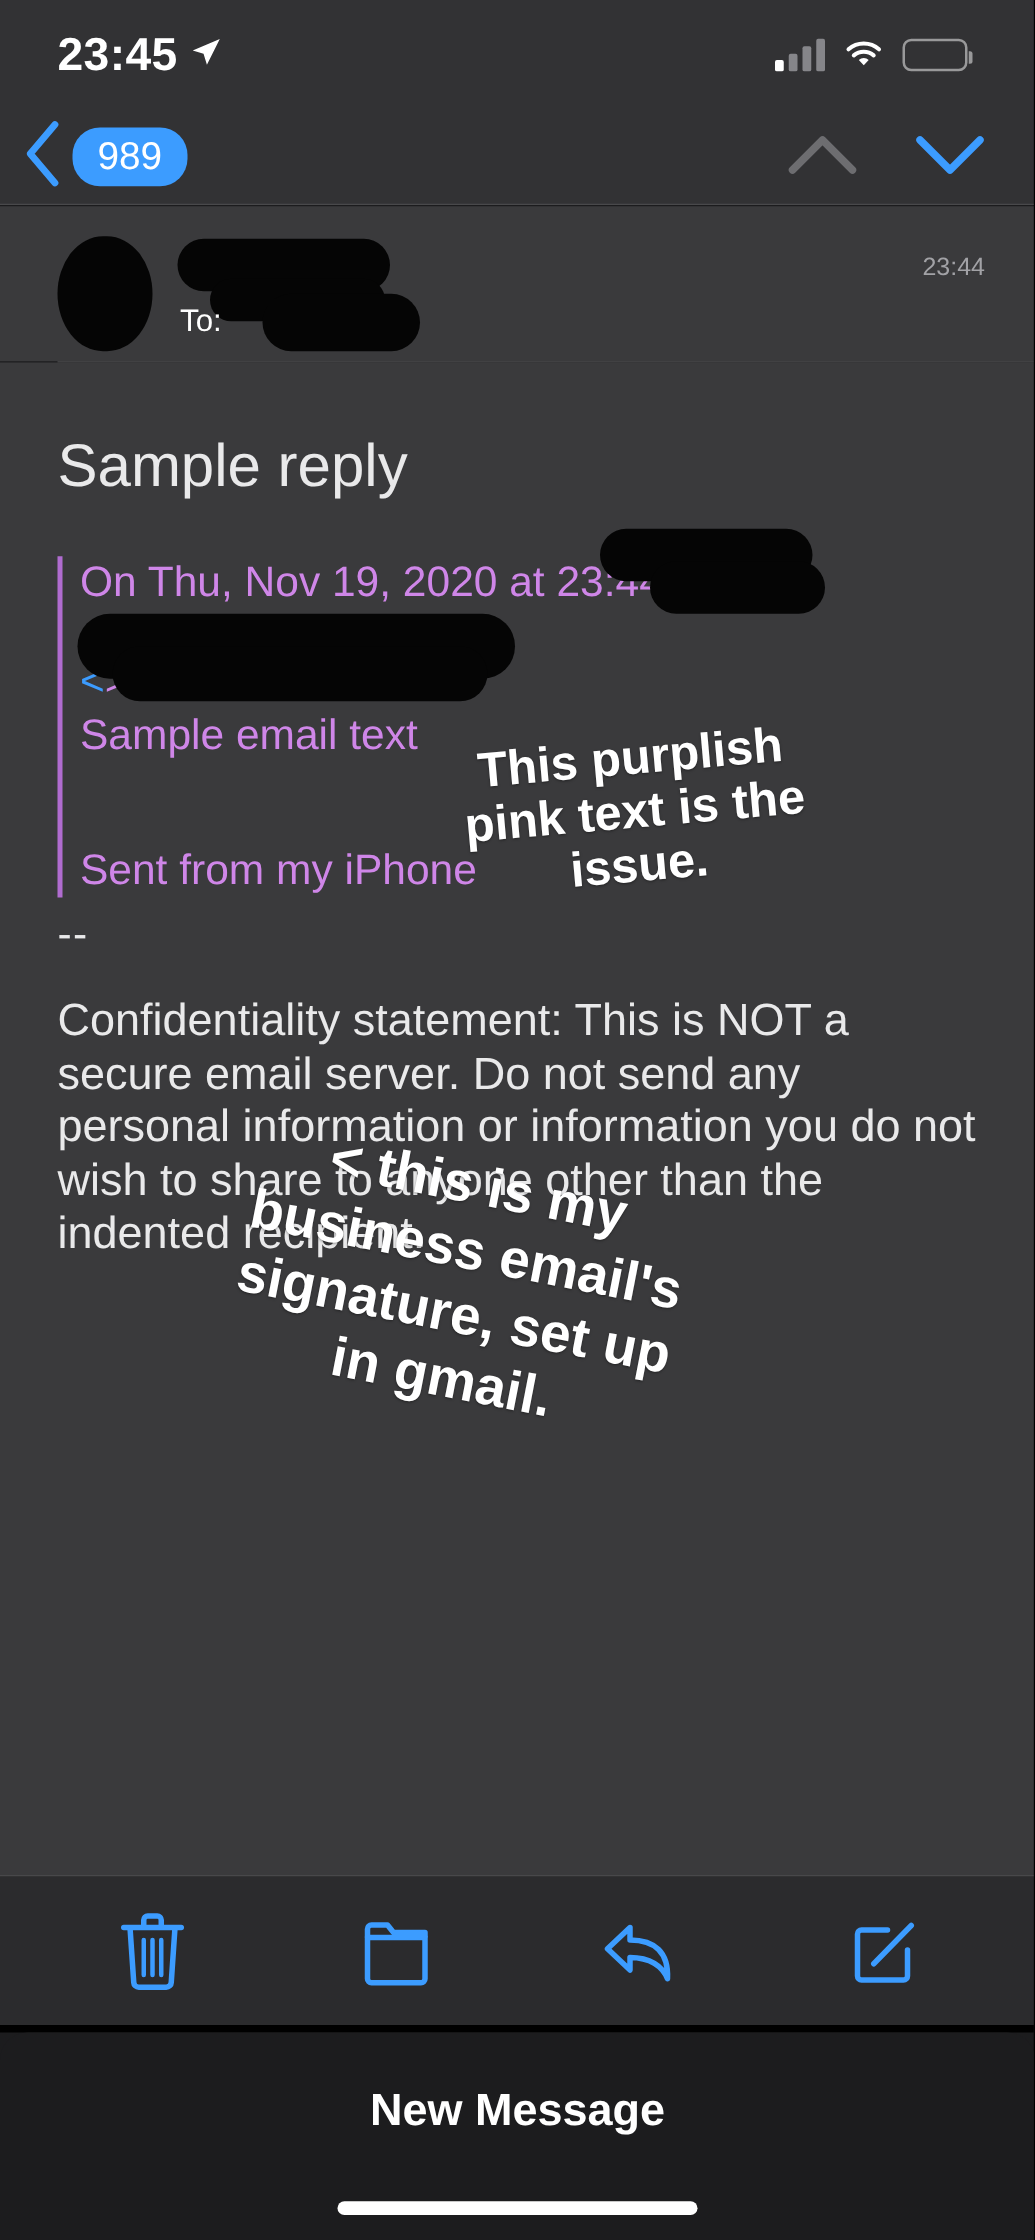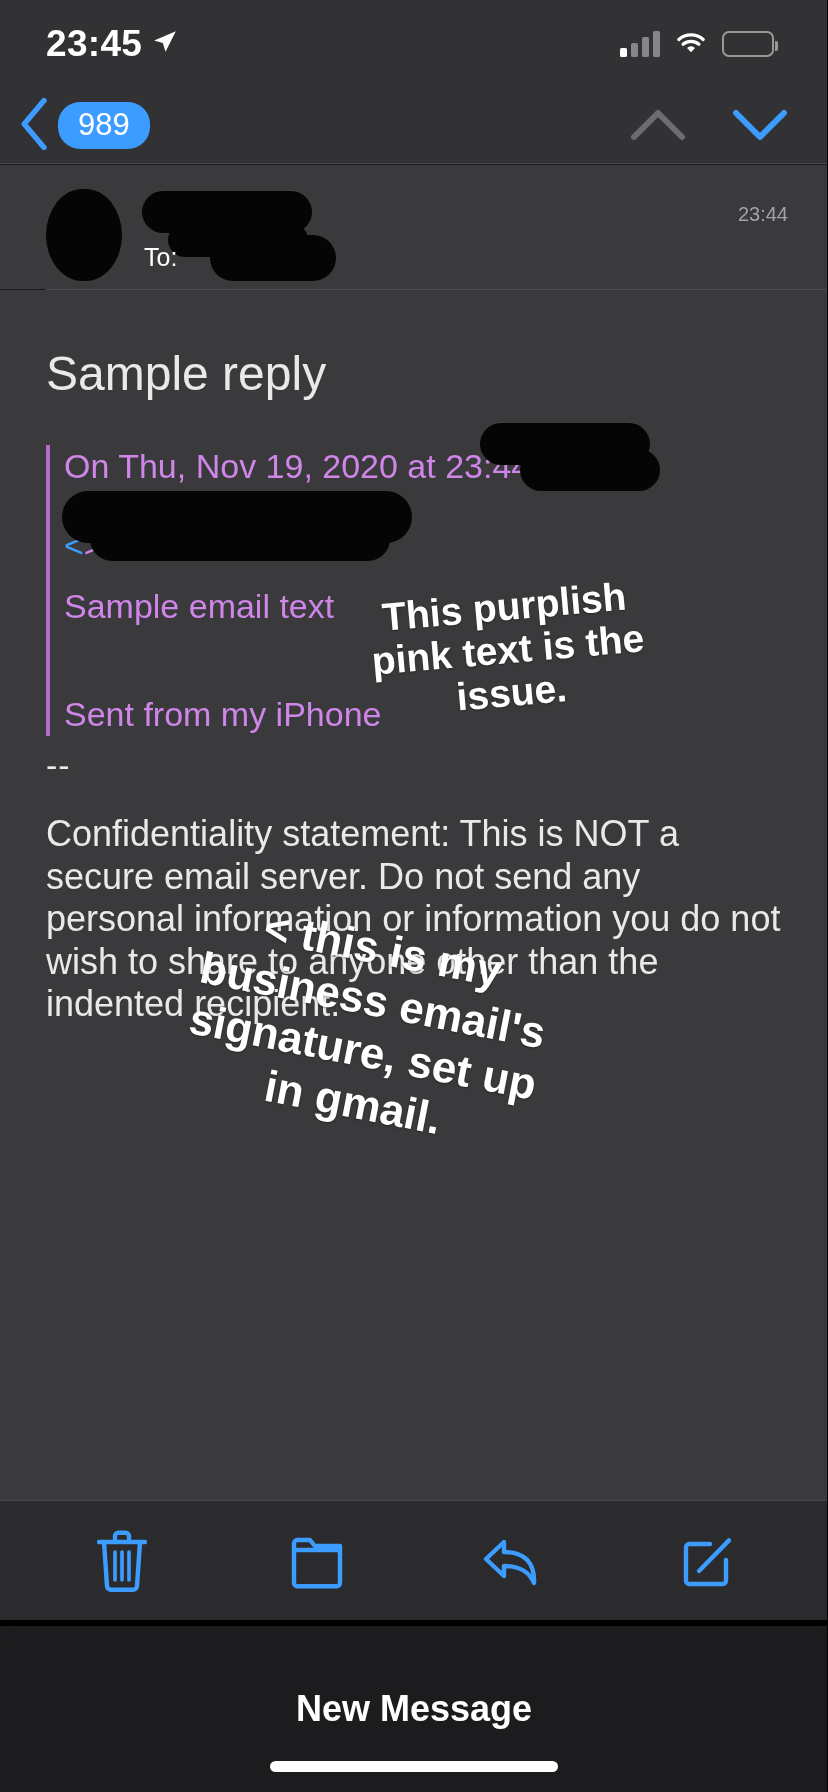--- a/index.html
+++ b/index.html
@@ -157,21 +157,21 @@
 
   
   .compose-sheet {
     position:absolute; left:0; bottom:0; width:828px; height:166px;
     background:#1c1c1e;
     border-radius:22px 22px 0 0;
     display:flex; flex-direction:column; align-items:center;
   }
   .compose-title {
     color:#ffffff; font-size:36px; font-weight:bold;
-    margin-top:62px;
+    margin-top:41px;
   }
   .home-indicator {
     position:absolute; bottom:20px; left:50%; transform:translateX(-50%);
     width:288px; height:11px; background:#ffffff; border-radius:6px;
   }
   .gap-black {
     position:absolute; left:0; bottom:166px; width:828px; height:6px; background:#000;
   }
 </style>
 </head>
@@ -250,21 +250,21 @@
       <div class="quote-line">On Thu, Nov 19, 2020 at 23:44 </div>
       <div class="q-blank">
         <span class="redact r-q1"></span>
         <span class="redact r-q1b"></span>
       </div>
       <div class="quote-line quote-wrote">
         <span class="link-frag">&lt;</span><span>&gt; wrote:</span>
         <span class="redact r-q2"></span>
         <span class="redact r-q2b"></span>
       </div>
-      <div class="quote-line" style="margin-top:18px;">Sample email text</div>
+      <div class="quote-line" style="">Sample email text</div>
       <div class="q-sp"></div>
       <div class="quote-line" style="margin-top:44px;">Sent from my iPhone</div>
     </div>
 
     <div class="dashes">--</div>
     <div class="conf-text">Confidentiality statement: This is NOT a secure email server. Do not send any personal information or information you do not wish to share to anyone other than the indented recipient.</div>
   </div>
 
   <div class="annot annot-1">This purplish pink text is the issue.</div>
   <div class="annot annot-2">&lt; this is my business email's signature, set up in gmail.</div>

